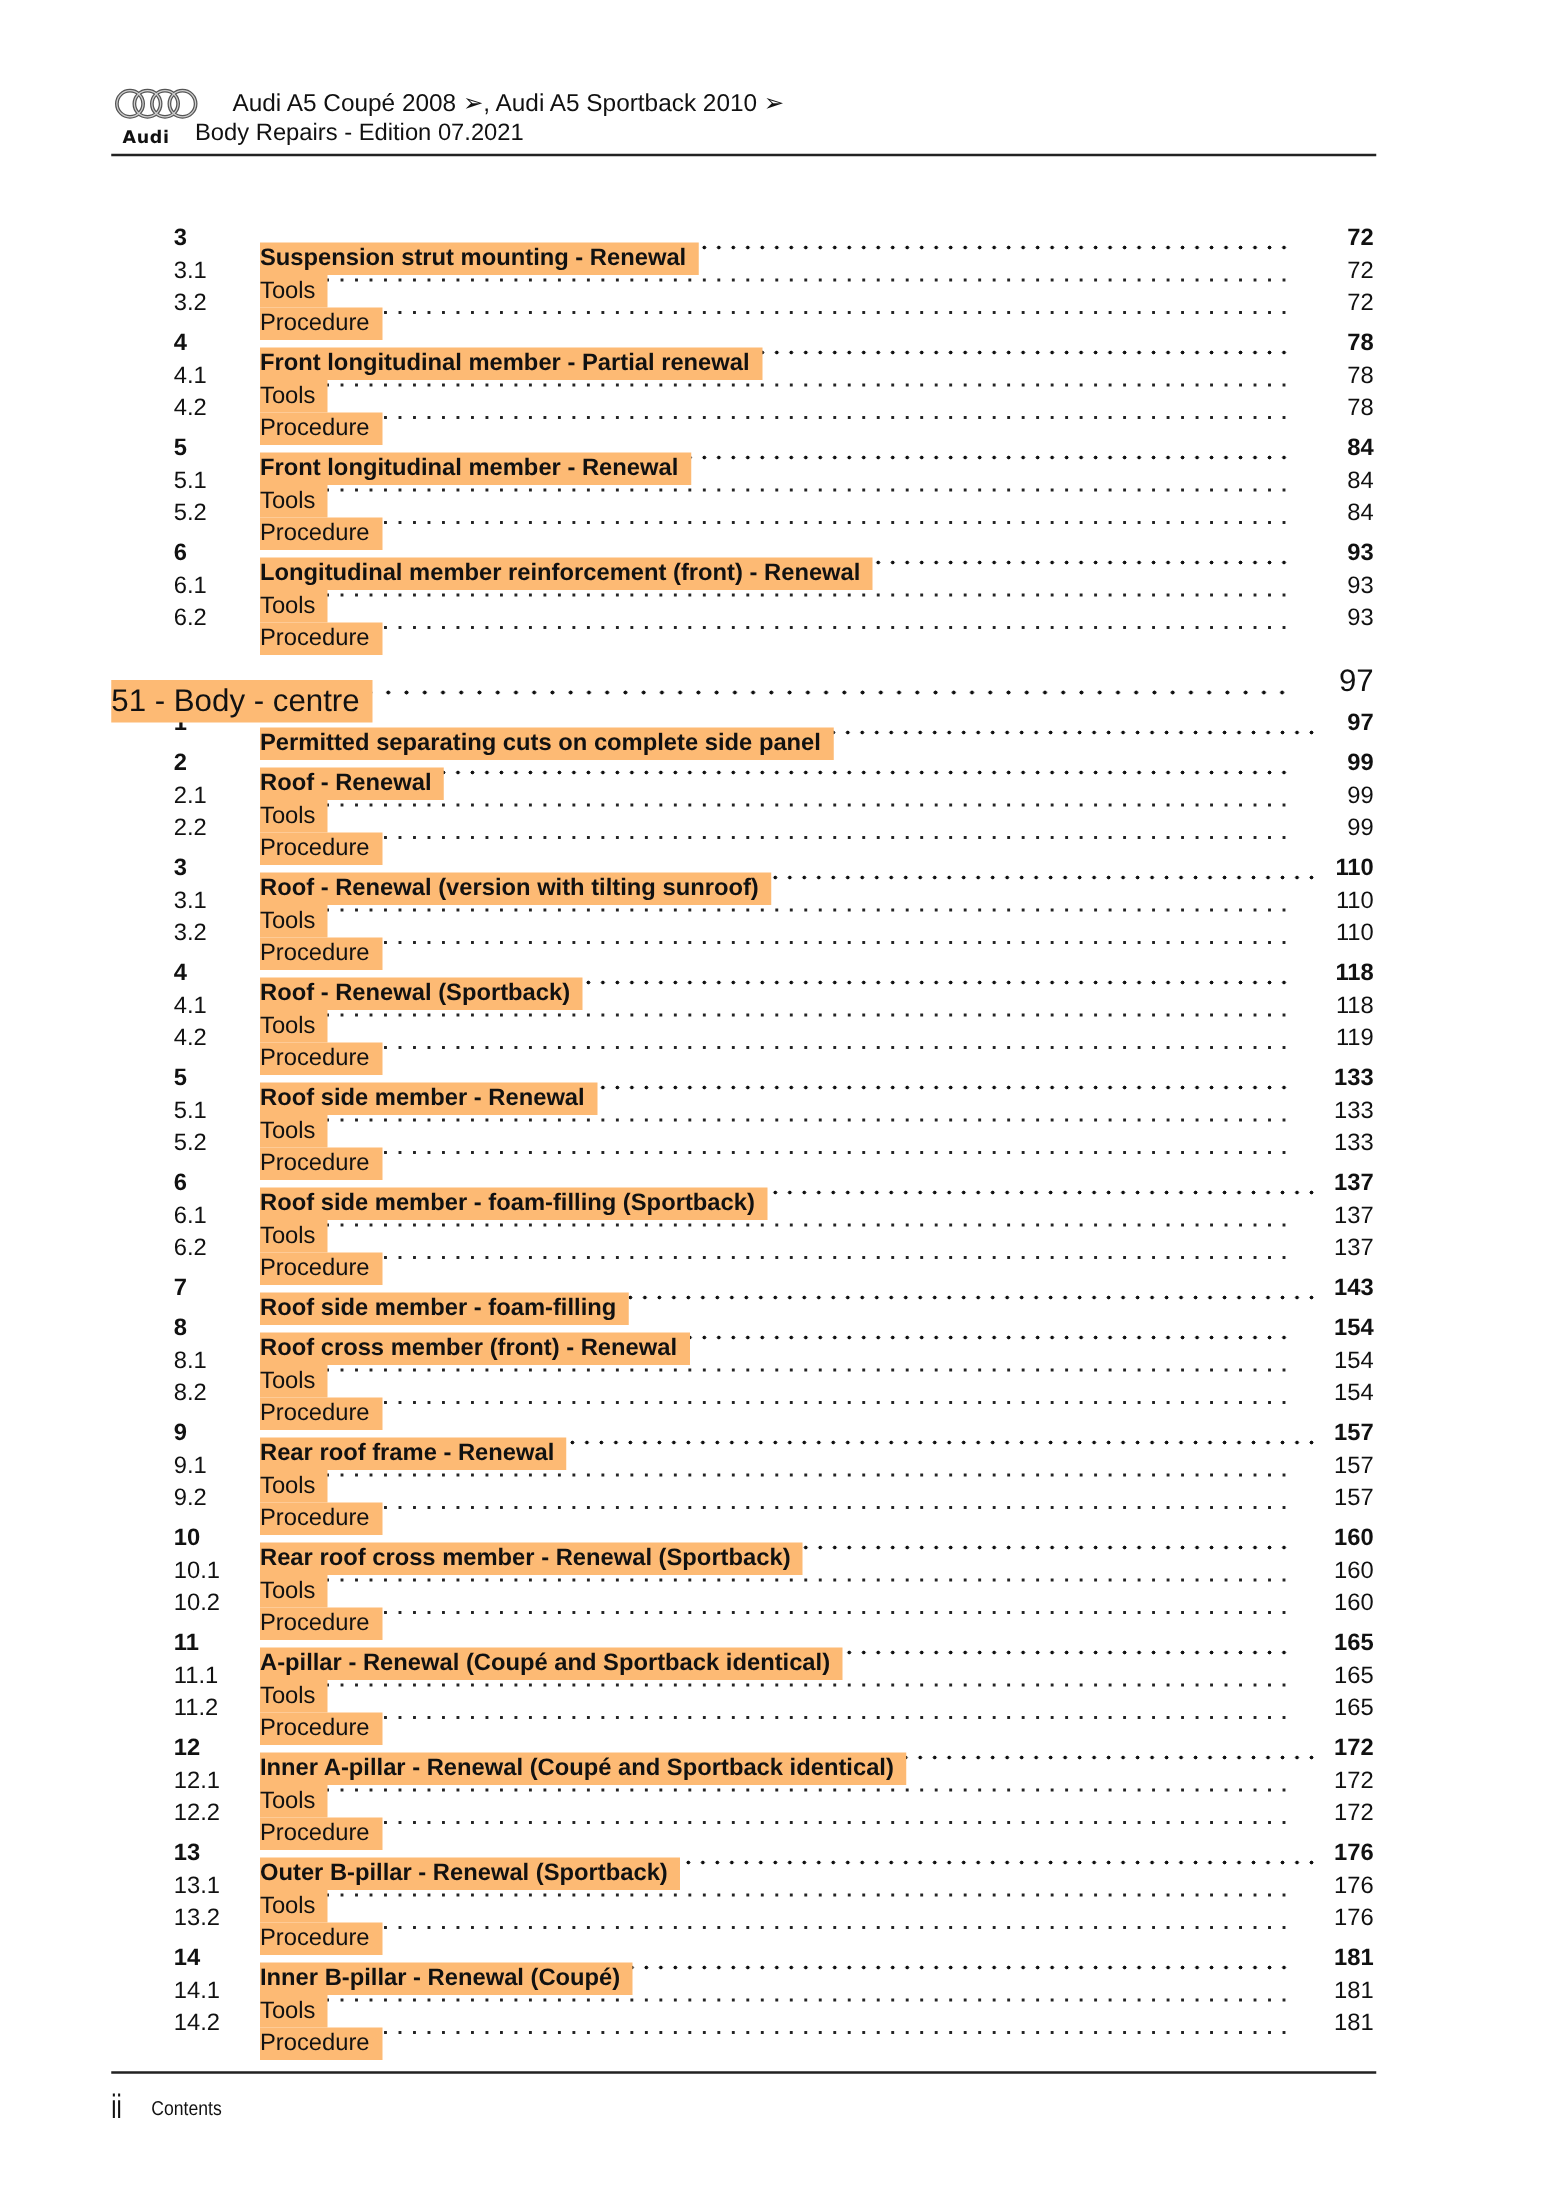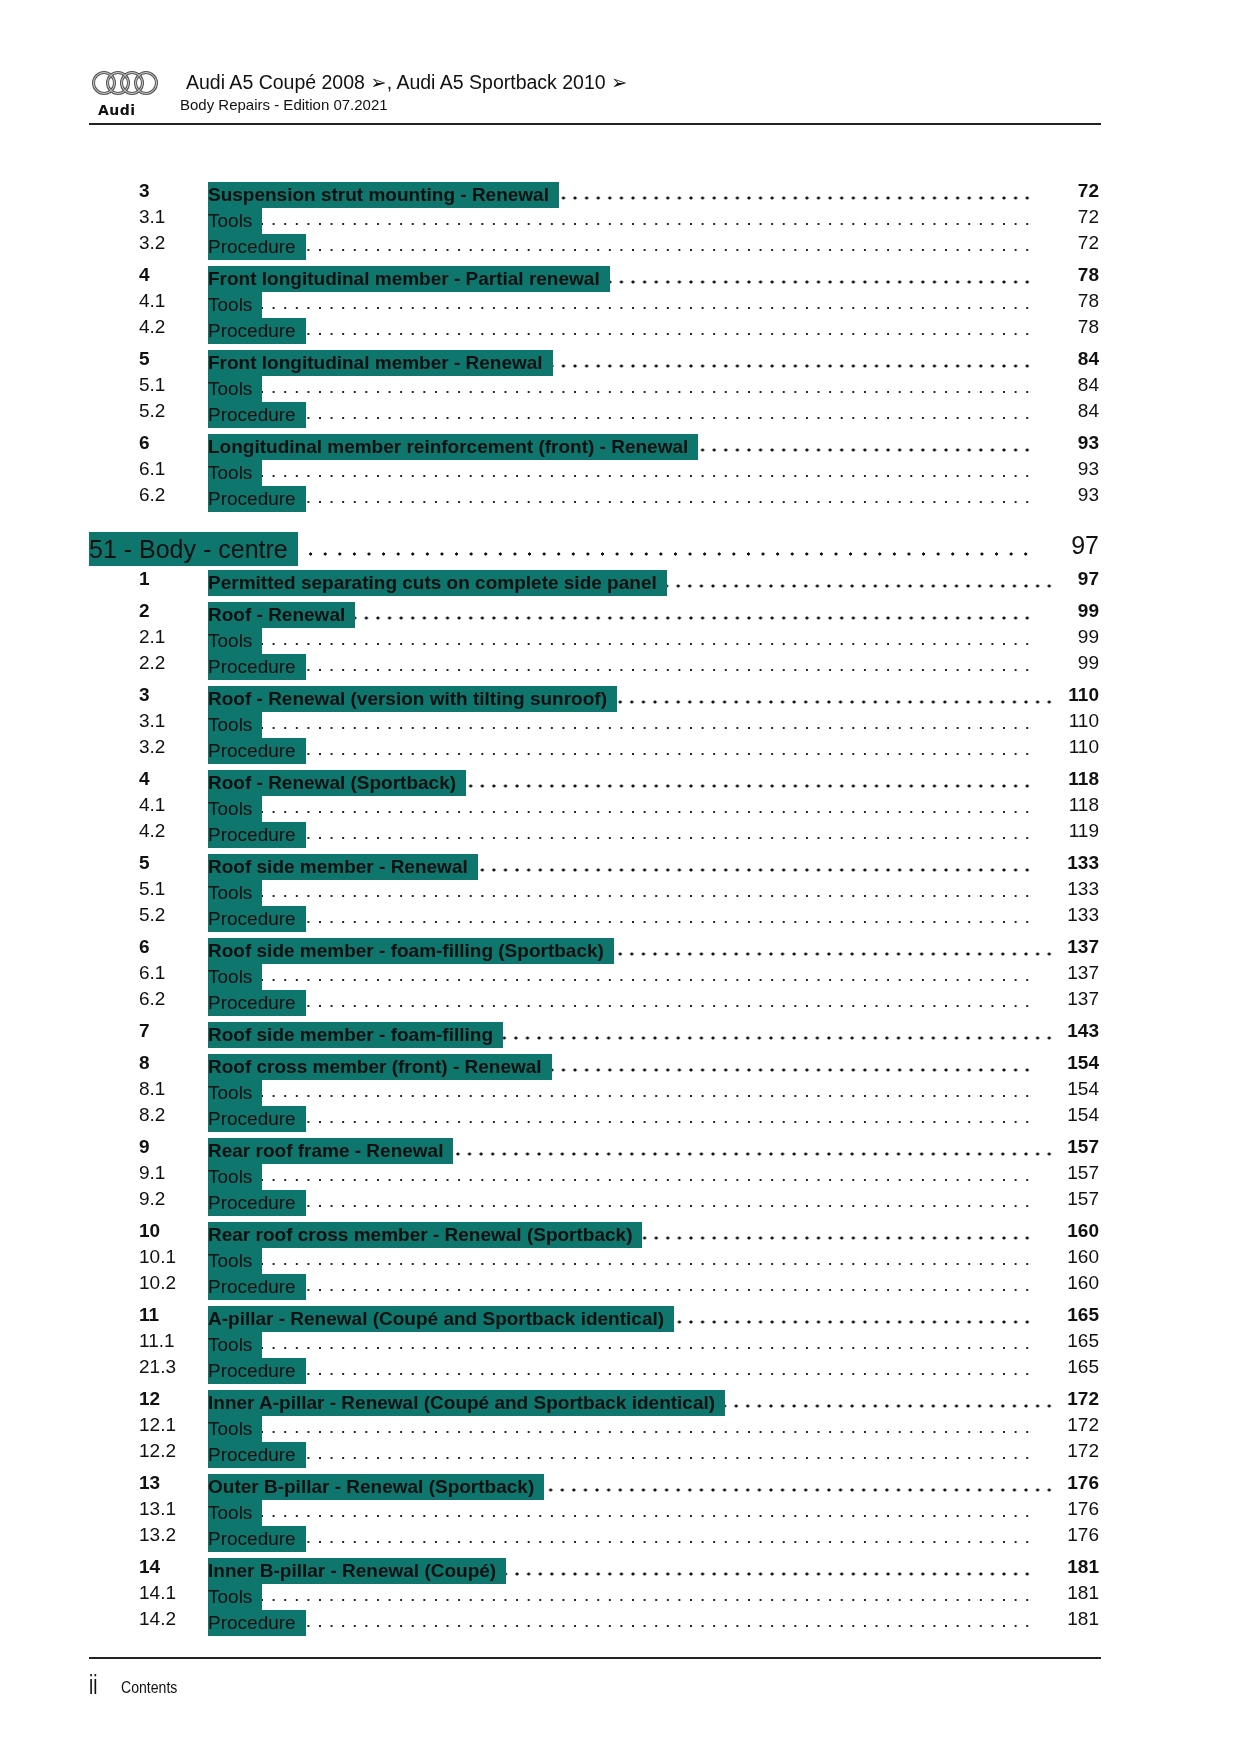--- a/index.html
+++ b/index.html
@@ -4,33 +4,33 @@
 <style>
   html, body { margin: 0; padding: 0; background: #ffffff; }
   body { width: 1240px; height: 1753px; position: relative; overflow: hidden;
          font-family: "Liberation Sans", sans-serif; color: #111111; }
   .header { position: absolute; left: 89px; top: 66px; width: 1012px; height: 58px; }
   .logo { position: absolute; left: 2px; top: 4px; width: 70px; height: 50px; }
   .logo svg { display: block; }
   .logo-word { position: absolute; left: 7px; top: 32px; font-size: 14px; font-weight: bold;
                letter-spacing: 0.5px; color: #111; font-family: "DejaVu Sans", sans-serif; }
   .header-line1 { position: absolute; left: 84px; top: 5px; font-size: 19.5px; white-space: nowrap; margin-left: 13px; }
-  .header-line2 { position: absolute; left: 91px; top: 30px; font-size: 15px; white-space: nowrap; }
+  .header-line2 { position: absolute; left: 67px; top: 30px; font-size: 19px; white-space: nowrap; }
   .rule-top { position: absolute; left: 89px; top: 123px; width: 1012px; height: 2px; background: #222; }
   .rule-bottom { position: absolute; left: 89px; top: 1657px; width: 1012px; height: 2px; background: #222; }
   .footer-page { position: absolute; left: 89px; top: 1670px; font-size: 27px; font-family: "Liberation Sans", sans-serif; transform: scaleX(0.7); transform-origin: left; }
   .footer-label { position: absolute; left: 121px; top: 1679px; font-size: 16px; transform: scaleX(0.88); transform-origin: left; }
 
   .toc { position: absolute; left: 0; top: 178px; width: 1240px; }
   .row { position: relative; height: 26px; line-height: 26px; font-size: 19px; }
   .row.l2 { margin-top: 6px; }
   .row.l2:first-child { margin-top: 0; }
   .row.bold { font-weight: bold; }
   .row .num { position: absolute; left: 139px; top: 0; white-space: nowrap; }
-  .row .title { position: absolute; left: 208px; top: 4px; white-space: nowrap; background: #0f766e; padding-right: 10px; z-index: 2; }
+  .row .title { position: absolute; left: 208px; top: 16px; white-space: nowrap; background: #fdba74; padding-right: 10px; z-index: 2; }
   .row .leader { position: absolute; left: 208px; right: 207px; top: 0; height: 26px; z-index: 1;
                  background-image: radial-gradient(circle, #222 1.1px, transparent 1.4px);
                  background-size: 11.6px 4px; background-repeat: repeat-x; background-position: right 18px; }
   .row .page { position: absolute; right: 141px; top: 0; text-align: right; white-space: nowrap; }
   .row.bold .title { font-weight: bold; }
   .row.bold .leader { background-image: radial-gradient(circle, #111 1.4px, transparent 1.7px); }
   .row.chapter { height: 34px; line-height: 34px; font-size: 25px; margin-top: 20px; margin-bottom: 0; font-weight: normal; }
   .row.chapter .title { left: 89px; }
   .row.chapter .leader { left: 89px; right: 207px; height: 34px; background-position: right 24px; background-image: radial-gradient(circle, #111 1.4px, transparent 1.8px); background-size: 14.6px 4px; }
   .row.chapter .page { font-size: 25px; }
@@ -303,21 +303,21 @@
       <span class="title">A-pillar - Renewal (Coupé and Sportback identical)</span>
       <span class="page">165</span>
     </div>
     <div class="row">
       <span class="num">11.1</span>
       <span class="leader"></span>
       <span class="title">Tools</span>
       <span class="page">165</span>
     </div>
     <div class="row">
-      <span class="num">21.3</span>
+      <span class="num">11.2</span>
       <span class="leader"></span>
       <span class="title">Procedure</span>
       <span class="page">165</span>
     </div>
     <div class="row l2 bold wide-leader">
       <span class="num">12</span>
       <span class="leader"></span>
       <span class="title">Inner A-pillar - Renewal (Coupé and Sportback identical)</span>
       <span class="page">172</span>
     </div>

